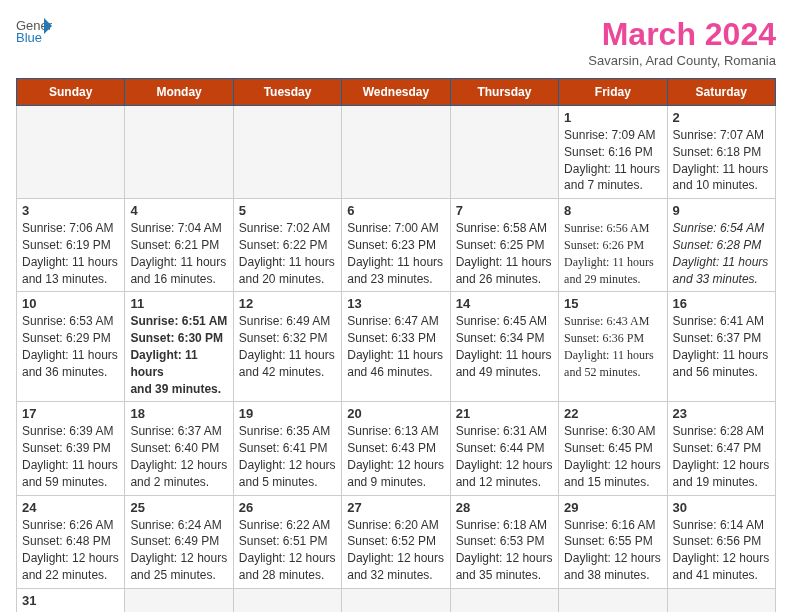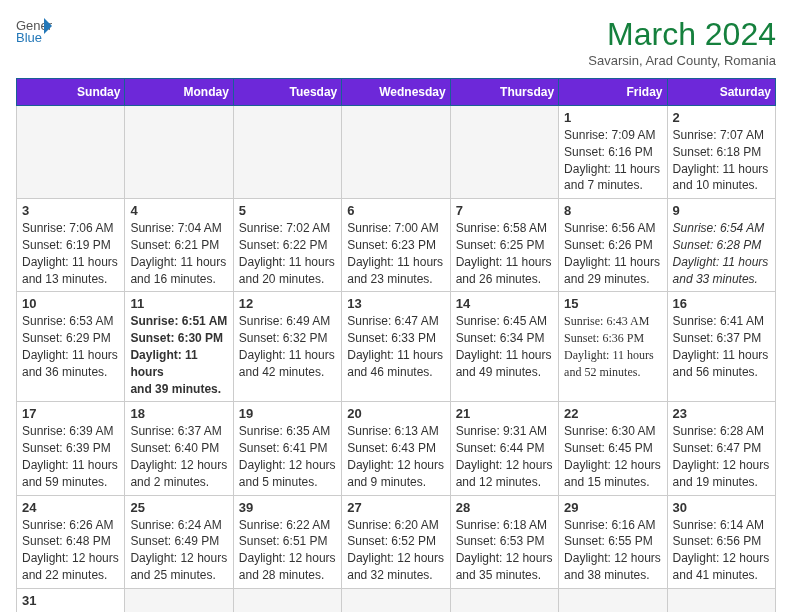--- a/index.html
+++ b/index.html
@@ -23,39 +23,39 @@
     }
     .logo-icon {
       width: 36px;
       height: 28px;
     }
     .title-area {
       text-align: right;
     }
     .month-title {
       font-size: 32px;
-      color: #15803d;
-      font-weight: 400;
+      color: #ec4899;
+      font-weight: 700;
     }
     .subtitle {
       font-size: 13px;
       color: #555;
     }
     .calendar {
       width: 100%;
       border-collapse: collapse;
       border: 1px solid #ccc;
     }
     .calendar th {
-      background: #6d28d9;
+      background: #c2410c;
       color: #fff;
       font-size: 12px;
       font-weight: bold;
       padding: 6px 4px;
-      text-align: right;
+      text-align: center;
       border: 1px solid #1a5f96;
     }
     .calendar td {
       border: 1px solid #ccc;
       vertical-align: top;
       padding: 4px 5px;
       width: calc(100% / 7);
       min-height: 80px;
       height: 80px;
       background: #fff;
@@ -160,21 +160,21 @@
         </td>
         <td>
           <span class="day-num">7</span>
           <div class="day-info" style="white-space: pre-line;">Sunrise: 6:58 AM
 Sunset: 6:25 PM
 Daylight: 11 hours
 and 26 minutes.</div>
         </td>
         <td>
           <span class="day-num">8</span>
-          <div class="day-info" style="white-space: pre-line;">Sunrise: 6:56 AM
+          <div class="day-info" style="white-space: pre-line; font-family: Liberation Serif, serif;">Sunrise: 6:56 AM
 Sunset: 6:26 PM
 Daylight: 11 hours
 and 29 minutes.</div>
         </td>
         <td>
           <span class="day-num">9</span>
           <div class="day-info" style="white-space: pre-line; font-style: italic;">Sunrise: 6:54 AM
 Sunset: 6:28 PM
 Daylight: 11 hours
 and 33 minutes.</div>
@@ -255,21 +255,21 @@
         </td>
         <td>
           <span class="day-num">20</span>
           <div class="day-info" style="white-space: pre-line;">Sunrise: 6:13 AM
 Sunset: 6:43 PM
 Daylight: 12 hours
 and 9 minutes.</div>
         </td>
         <td>
           <span class="day-num">21</span>
-          <div class="day-info" style="white-space: pre-line;">Sunrise: 9:31 AM
+          <div class="day-info" style="white-space: pre-line;">Sunrise: 6:31 AM
 Sunset: 6:44 PM
 Daylight: 12 hours
 and 12 minutes.</div>
         </td>
         <td>
           <span class="day-num">22</span>
           <div class="day-info" style="white-space: pre-line;">Sunrise: 6:30 AM
 Sunset: 6:45 PM
 Daylight: 12 hours
 and 15 minutes.</div>
@@ -291,21 +291,21 @@
 and 22 minutes.</div>
         </td>
         <td>
           <span class="day-num">25</span>
           <div class="day-info" style="white-space: pre-line;">Sunrise: 6:24 AM
 Sunset: 6:49 PM
 Daylight: 12 hours
 and 25 minutes.</div>
         </td>
         <td>
-          <span class="day-num">39</span>
+          <span class="day-num">26</span>
           <div class="day-info" style="white-space: pre-line;">Sunrise: 6:22 AM
 Sunset: 6:51 PM
 Daylight: 12 hours
 and 28 minutes.</div>
         </td>
         <td>
           <span class="day-num">27</span>
           <div class="day-info" style="white-space: pre-line;">Sunrise: 6:20 AM
 Sunset: 6:52 PM
 Daylight: 12 hours

